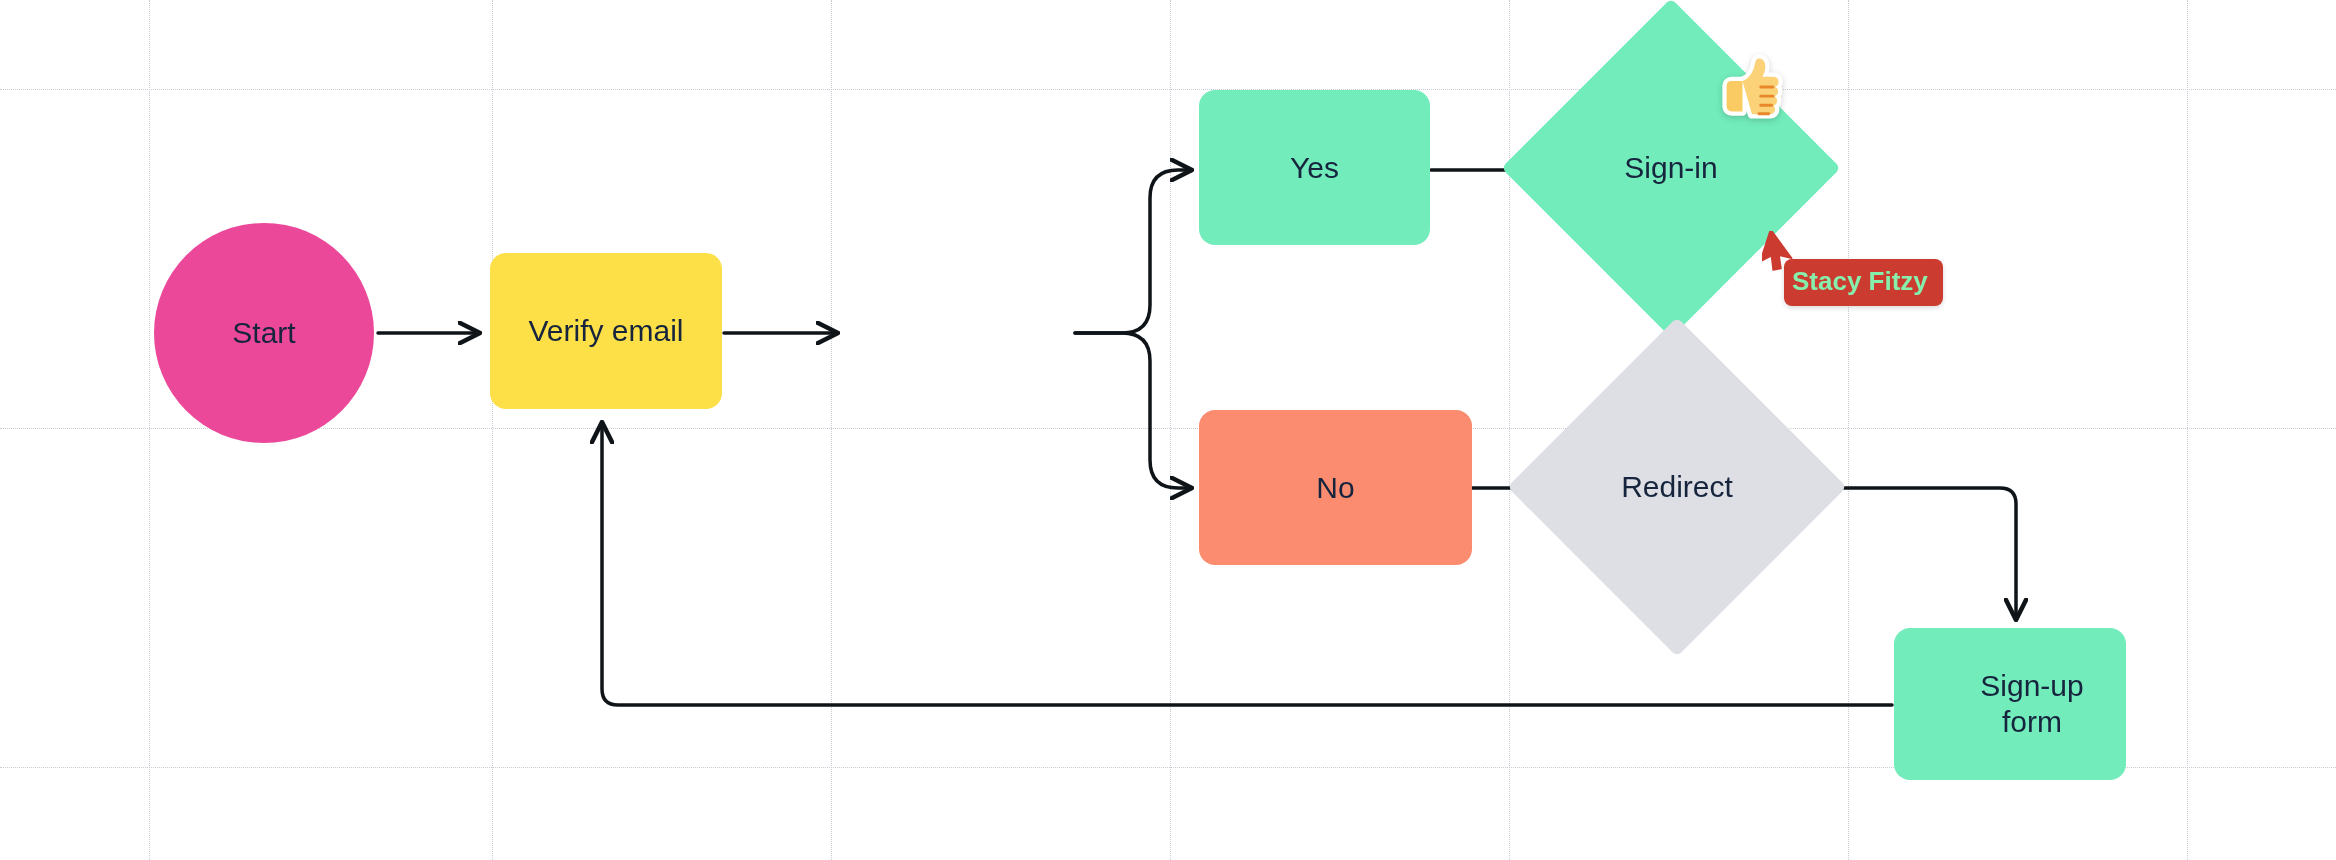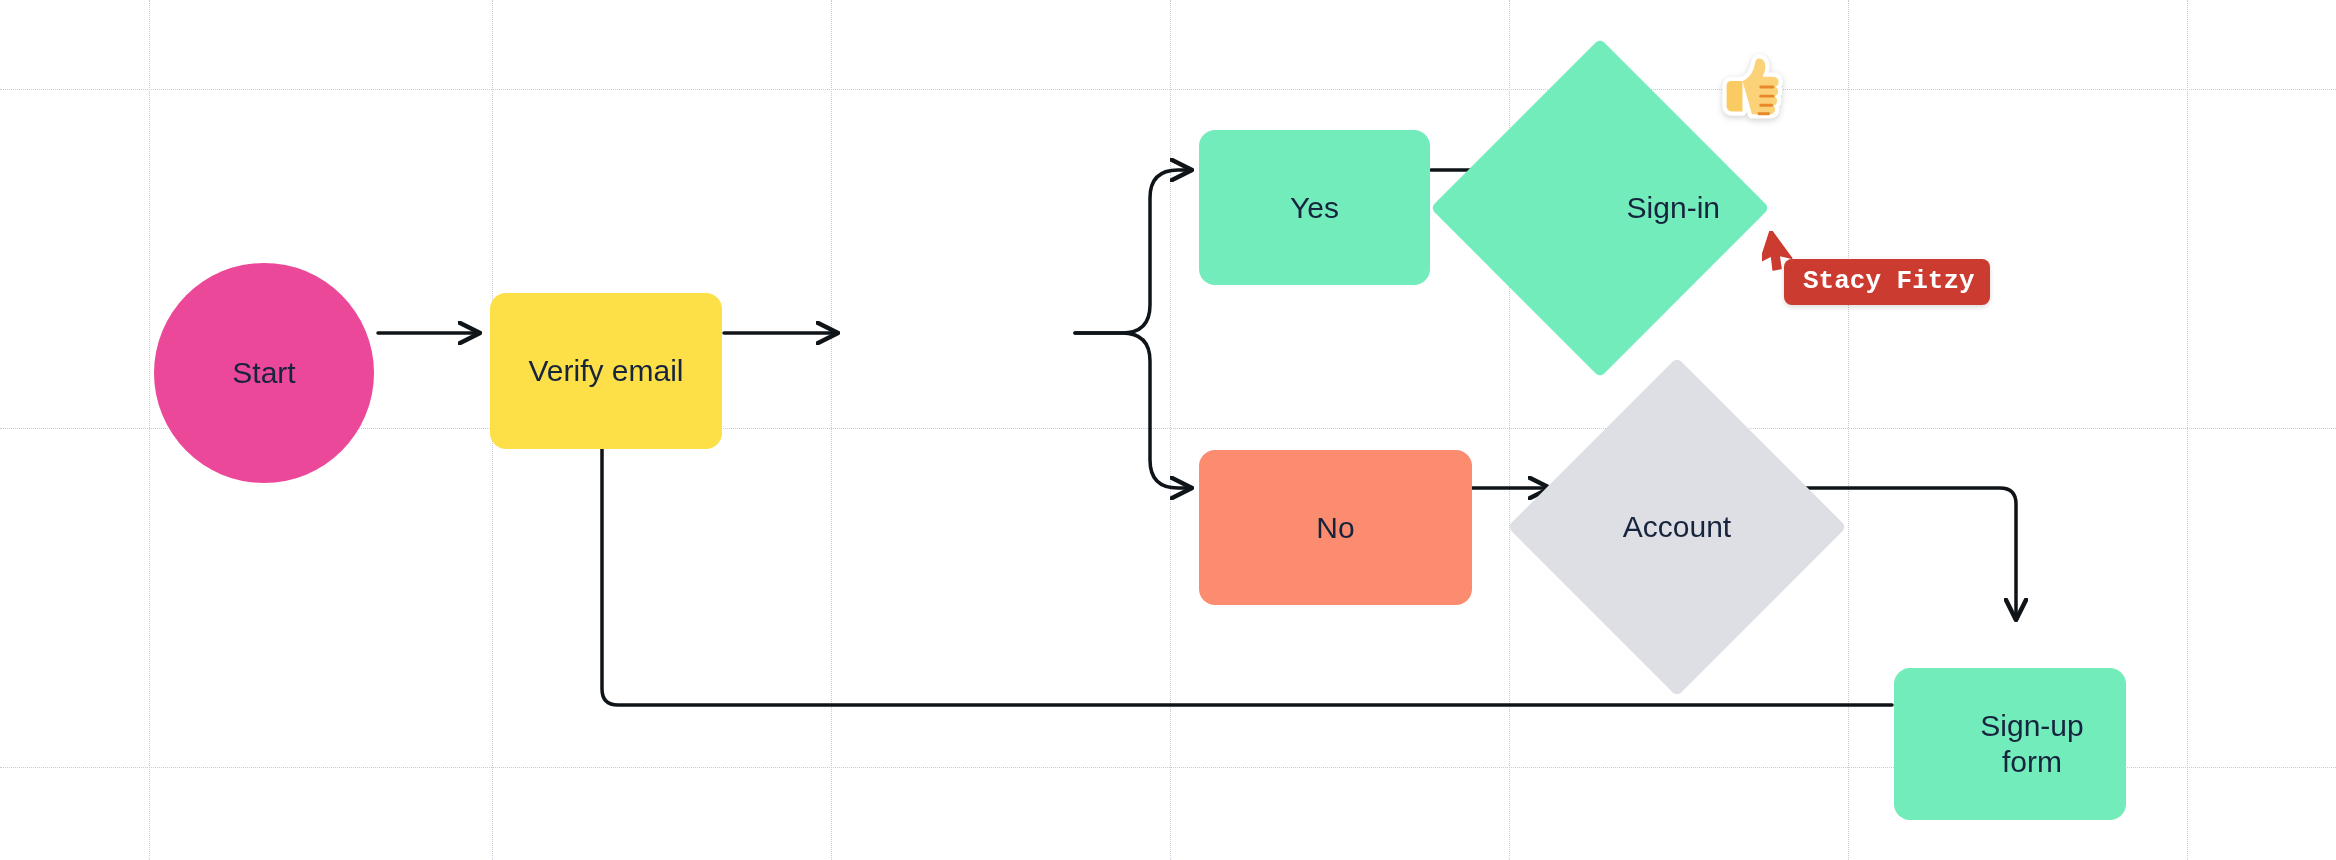--- a/index.html
+++ b/index.html
@@ -54,21 +54,20 @@
     display: flex;
     align-items: center;
     justify-content: center;
     text-align: center;
     color: #16243d;
     font-size: 30px;
     line-height: 1.2;
     font-family: "Liberation Sans", sans-serif;
     box-sizing: border-box;
     user-select: none;
-    margin-top: 40px;
   }
   .node-circle { border-radius: 50%; }
   .node-rect { border-radius: 16px; }
   .node-diamond-wrap { background: none; }
   .node-diamond-shape {
     position: absolute;
     left: 0; top: 0;
     width: 100%; height: 100%;
     transform: rotate(45deg);
     border-radius: 6px;
@@ -92,25 +91,25 @@
     position: absolute;
     left: 0; top: 0;
     width: 34px;
     height: 42px;
   }
   .cursor-label {
     position: absolute;
     left: 22px;
     top: 28px;
     background: #cc3b30;
-    color: #ffffff;
-    font-family: Liberation Mono, monospace;
+    color: #86efac;
+    font-family: Liberation Sans, sans-serif;
     font-size: 26px;
     font-weight: bold;
-    padding: 7px 15px 9px 19px;
+    padding: 7px 15px 9px 8px;
     border-radius: 8px;
     white-space: nowrap;
     box-shadow: 0 2px 5px rgba(0,0,0,0.15);
   }
 </style>
 </head>
 <body>
 
 <div id="canvas" style="background-image: none;">
 
@@ -166,28 +165,28 @@
 
 
   <div class="node node-rect" style="left:1199px; top:90px; width:231px; height:155px; background:#72ecbb;">
     <span>Yes</span>
   </div>
 
   <div class="node node-rect" style="left:1199px; top:410px; width:273px; height:155px; background:#fc8c70;">
     <span>No</span>
   </div>
 
-  <div class="node node-diamond-wrap" style="left:1480px; top:48px; width:240px; height:240px;justify-content:flex-end;">
+  <div class="node node-diamond-wrap" style="left:1551px; top:48px; width:240px; height:240px;">
     <div class="node-diamond-shape" style="background:#72ecbb;"></div>
     <span class="node-diamond-label">Sign-in</span>
   </div>
 
   <div class="node node-diamond-wrap" style="left:1557px; top:367px; width:240px; height:240px;">
     <div class="node-diamond-shape" style="background:#dddfe4;"></div>
-    <span class="node-diamond-label">Account</span>
+    <span class="node-diamond-label">Redirect</span>
   </div>
 
   <div class="node node-rect" style="left:1894px; top:628px; width:232px; height:152px; background:#72ecbb;padding-left:44px;">
     <span style="max-width:140px;">Sign-up form</span>
   </div>
 
   <div class="sticker" style="left:1712px; top:48px;">
     <svg viewBox="0 0 64 64" width="78" height="78" xmlns="http://www.w3.org/2000/svg">
       <g stroke="#ffffff" stroke-width="7" stroke-linejoin="round" fill="#ffffff">
         <path d="M16,27 h9 v25 h-9 a4,4 0 0 1 -4,-4 v-17 a4,4 0 0 1 4,-4 z"></path>

